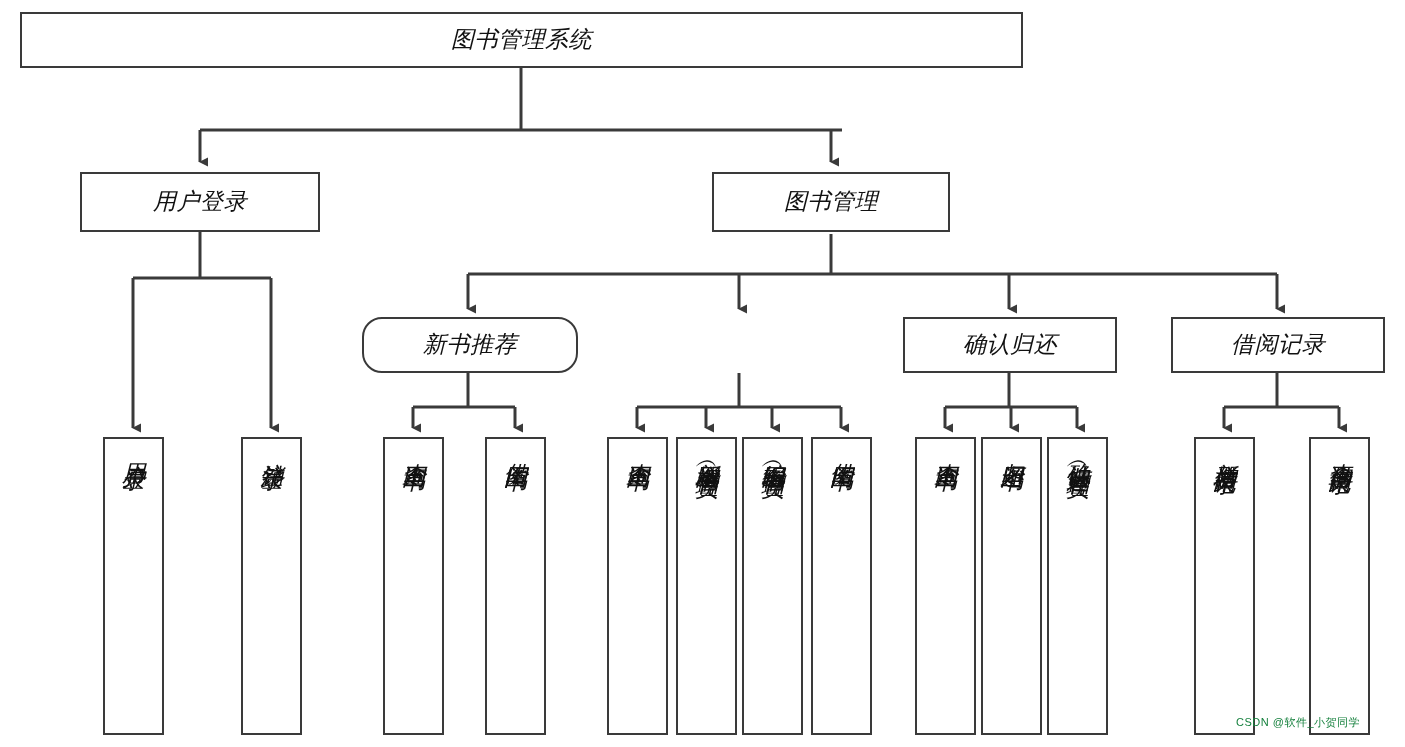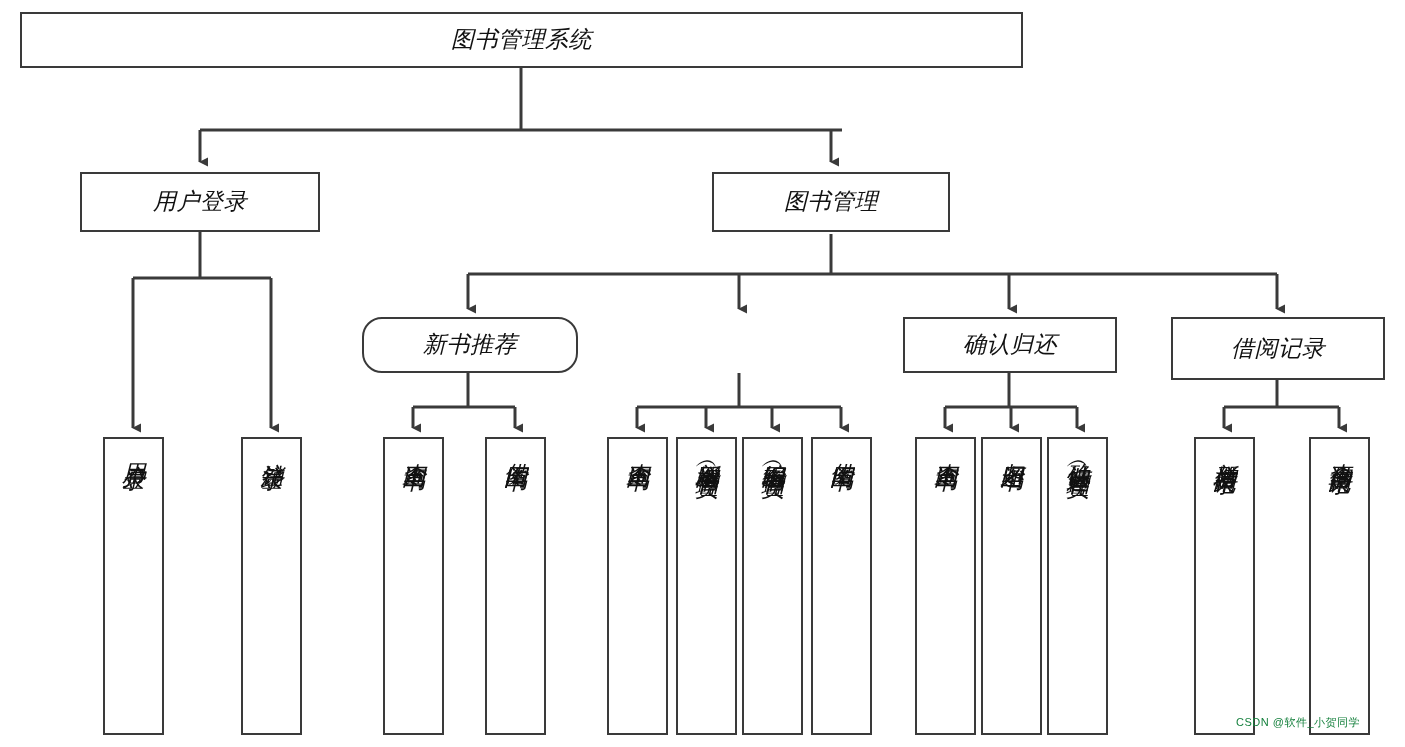--- a/index.html
+++ b/index.html
@@ -131,21 +131,21 @@
   <div class="node h-node" style="left:712px;top:172px;width:238px;height:60px;text-align:right;">
     <span class="label">图书管理</span>
   </div>
 
   <div class="node h-node" style="left:362px;top:317px;width:216px;height:56px;border-radius:20px;">
     <span class="label">新书推荐</span>
   </div>
   <div class="node h-node" style="left:903px;top:317px;width:214px;height:56px;">
     <span class="label">确认归还</span>
   </div>
-  <div class="node h-node" style="left:1171px;top:317px;width:214px;height:63px;">
+  <div class="node h-node" style="left:1171px;top:317px;width:214px;height:56px;">
     <span class="label">借阅记录</span>
   </div>
 
   <div class="node v-node" style="left:103px;top:437px;width:61px;height:298px;">
     <span class="label">用户登录</span>
   </div>
   <div class="node v-node" style="left:241px;top:437px;width:61px;height:298px;">
     <span class="label">注销登录</span>
   </div>
 

